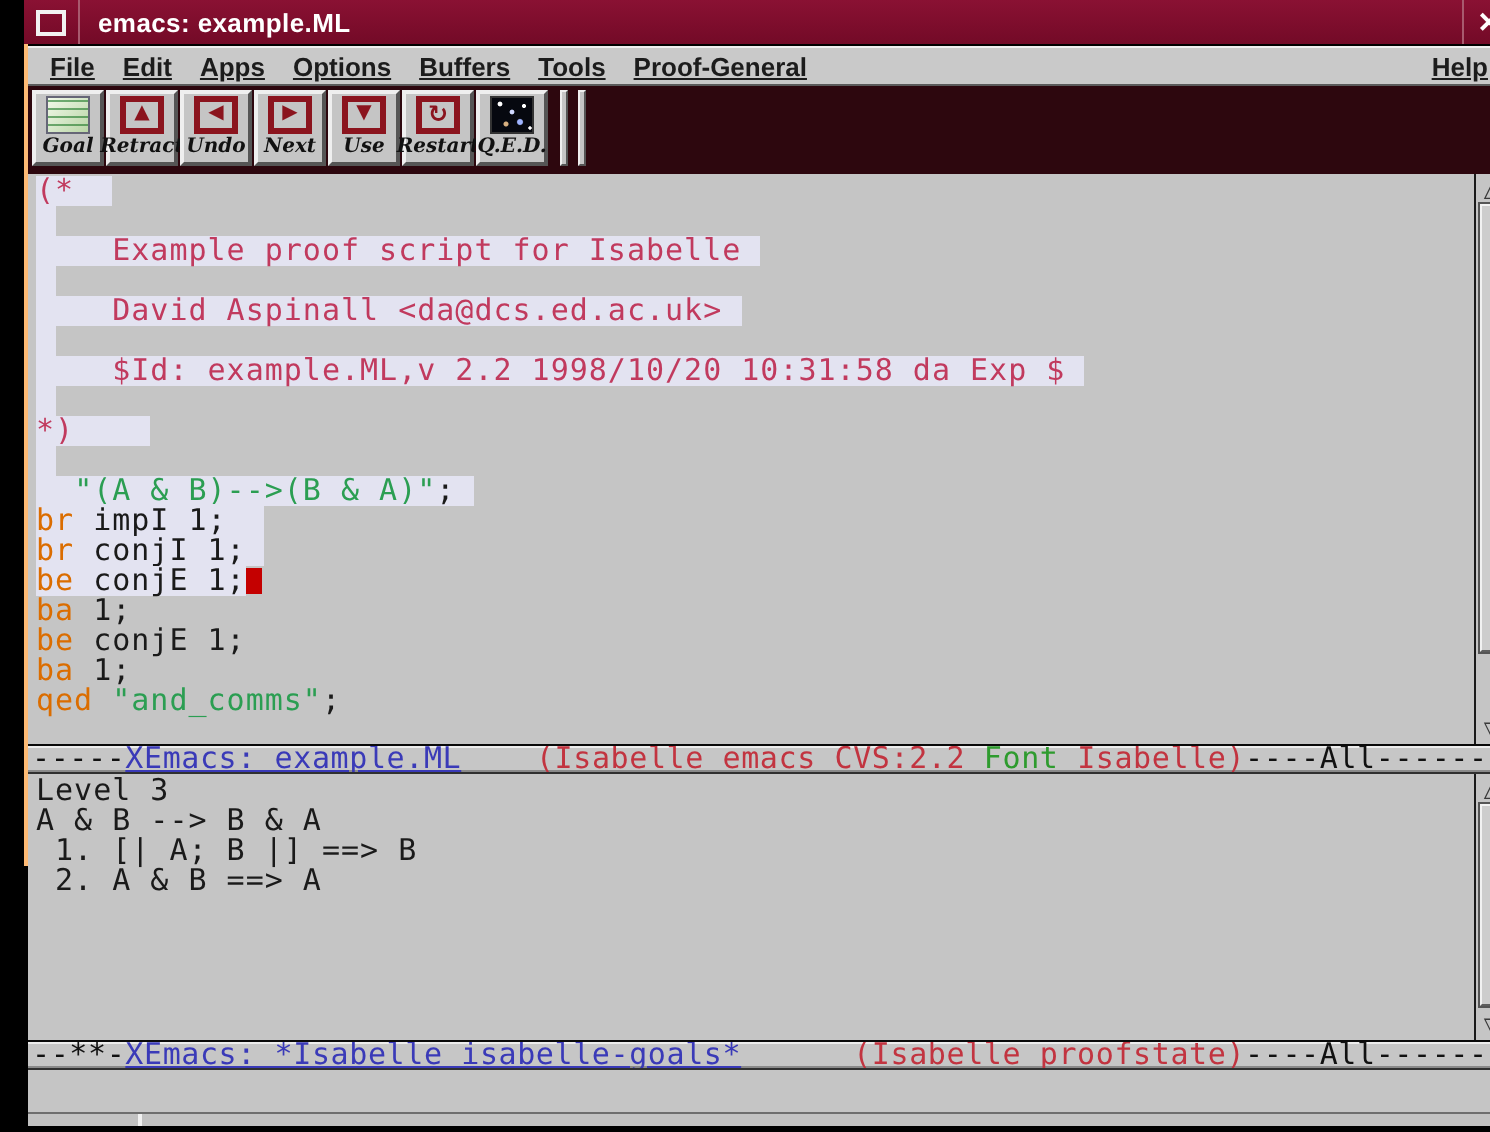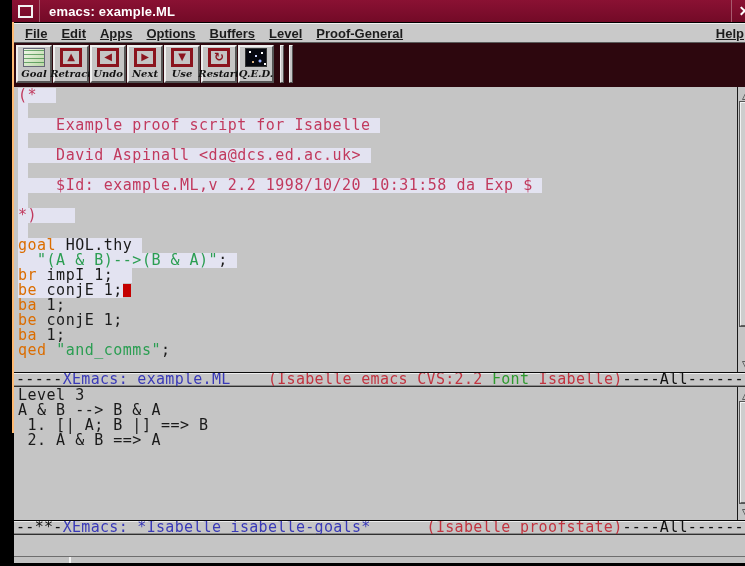--- a/index.html
+++ b/index.html
@@ -80,21 +80,21 @@
                 border: 1px solid; border-color: #f2f2f2 #5e5e5e #5e5e5e #f2f2f2;
                 box-shadow: 0 0 0 1px #555; }
 
   
   .modeline { height: 15px; background: #c6c6c6; border-top: 1px solid #0a0a0a;
               border-bottom: 1px solid #303030;
               box-shadow: inset 0 1px 0 #ededed, inset 0 -1px 0 #8a8a8a;
               font-family: "DejaVu Sans Mono", monospace; font-size: 15px;
               letter-spacing: .3px; line-height: 13px; white-space: pre;
               overflow: hidden; color: #111; padding-left: 2px; }
-  .c-blue { color: #3a3ab8; } .c-red { color: #c23440; }
+  .c-blue { color: #3a3ab8; text-decoration: underline; } .c-red { color: #c23440; }
   .c-green { color: #2e9b2e; } .c-plain { color: #111; }
 
   
   #minibuffer { height: 21px; background: #c5c5c5; }
   #frame-bottom { height: 10px; background: #000; }
   .grip-bar { height: 7px; background: #c2c2c2; border-top: 1px solid #6e6e6e;
               position: relative; }
   .grip { position: absolute; left: 55px; top: 0; width: 2px; height: 6px; background: #f2f2f2; }
 </style>
 </head>
@@ -114,21 +114,21 @@
 
   <div id="content">
 
     <div id="menubar">
       <div id="menu-left">
           <div class="menu-item">File</div>
           <div class="menu-item">Edit</div>
           <div class="menu-item">Apps</div>
           <div class="menu-item">Options</div>
           <div class="menu-item">Buffers</div>
-          <div class="menu-item">Level</div>
+          <div class="menu-item">Tools</div>
           <div class="menu-item">Proof-General</div>
         </div>
       <div class="menu-item">Help</div>
     </div>
 
     <div id="toolbar">
         <div class="tool-btn">
           <div class="tool-icon ic-goal"></div>
           <div class="tool-label">Goal</div>
         </div>
@@ -165,23 +165,23 @@
           <div class="line"><span class="linebox locked"><span class="f-comment">(*  </span></span></div>
           <div class="line"><span class="linebox locked"><span class="f-comment"> </span></span></div>
           <div class="line"><span class="linebox locked"><span class="f-comment">    Example proof script for Isabelle </span></span></div>
           <div class="line"><span class="linebox locked"><span class="f-comment"> </span></span></div>
           <div class="line"><span class="linebox locked"><span class="f-comment">    David Aspinall &lt;da@dcs.ed.ac.uk&gt; </span></span></div>
           <div class="line"><span class="linebox locked"><span class="f-comment"> </span></span></div>
           <div class="line"><span class="linebox locked"><span class="f-comment">    $Id: example.ML,v 2.2 1998/10/20 10:31:58 da Exp $ </span></span></div>
           <div class="line"><span class="linebox locked"><span class="f-comment"> </span></span></div>
           <div class="line"><span class="linebox locked"><span class="f-comment">*)    </span></span></div>
           <div class="line"><span class="linebox locked"><span class="f-plain"> </span></span></div>
-          <div class="line"><span class="linebox locked"><span class="f-keyword">goal</span><span class="f-plain"> HOL.thy </span></span></div>
           <div class="line"><span class="linebox locked"><span class="f-plain">  </span><span class="f-string">"(A &amp; B)--&gt;(B &amp; A)"</span><span class="f-plain">; </span></span></div>
           <div class="line"><span class="linebox locked"><span class="f-keyword">br</span><span class="f-plain"> impI 1;  </span></span></div>
+          <div class="line"><span class="linebox locked"><span class="f-keyword">br</span><span class="f-plain"> conjI 1; </span></span></div>
           <div class="line"><span class="linebox locked"><span class="f-keyword">be</span><span class="f-plain"> conjE 1;</span></span><span class="cursor"></span></div>
           <div class="line"><span class="linebox"><span class="f-keyword">ba</span><span class="f-plain"> 1;</span></span></div>
           <div class="line"><span class="linebox"><span class="f-keyword">be</span><span class="f-plain"> conjE 1;</span></span></div>
           <div class="line"><span class="linebox"><span class="f-keyword">ba</span><span class="f-plain"> 1;</span></span></div>
           <div class="line"><span class="linebox"><span class="f-keyword">qed</span><span class="f-plain"> </span><span class="f-string">"and_comms"</span><span class="f-plain">;</span></span></div>
         </div>
       <div class="sbar">
         <div class="sbar-arrow">△</div>
         <div class="sbar-track">
           <div class="sbar-thumb" id="script-thumb" style="height: 87%;"></div>

